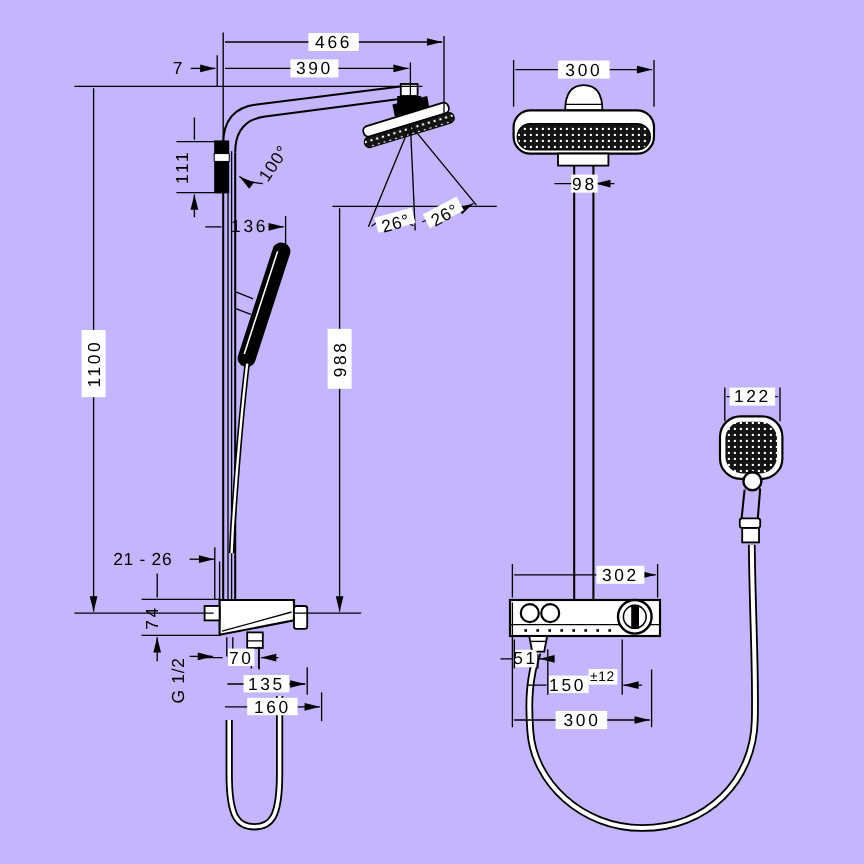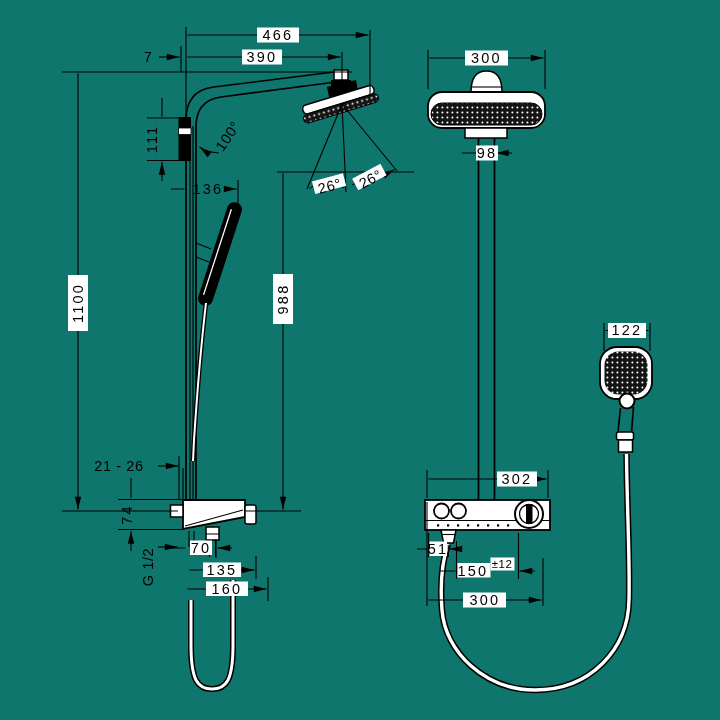--- a/index.html
+++ b/index.html
@@ -1,16 +1,16 @@
 <!DOCTYPE html>
 <html><head>
 <meta charset="utf-8">
 <style>
   html,body{margin:0;padding:0;background:#ffffff;}
-  .canvas{position:relative;width:720px;height:720px;background:#0f766e;overflow:hidden;
+  .canvas{position:relative;width:720px;height:720px;background:#c4b5fd;overflow:hidden;
           font-family:"Liberation Sans", sans-serif;}
   svg{position:absolute;left:0;top:0;}
   .ol{stroke:#000;fill:none;stroke-width:1.7;}
   .th{stroke:#000;fill:none;stroke-width:1.1;}
   .dim{stroke:#000;fill:none;stroke-width:1.1;}
   .blk{fill:#000;stroke:none;}
   .wht{fill:#fff;stroke:#000;stroke-width:1.5;}
   .wr{fill:#fff;stroke:none;}
   text.d{font-family:"Liberation Sans",sans-serif;font-size:14.5px;letter-spacing:2.2px;
          fill:#000;text-anchor:middle;}

